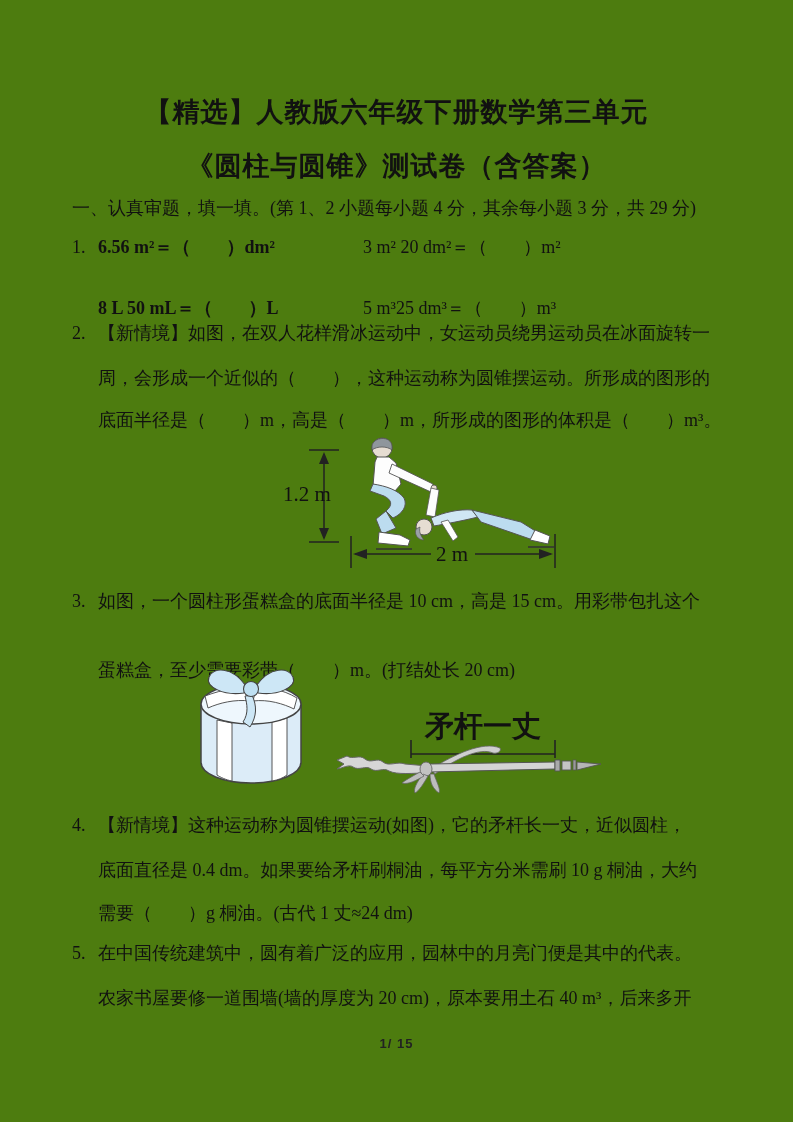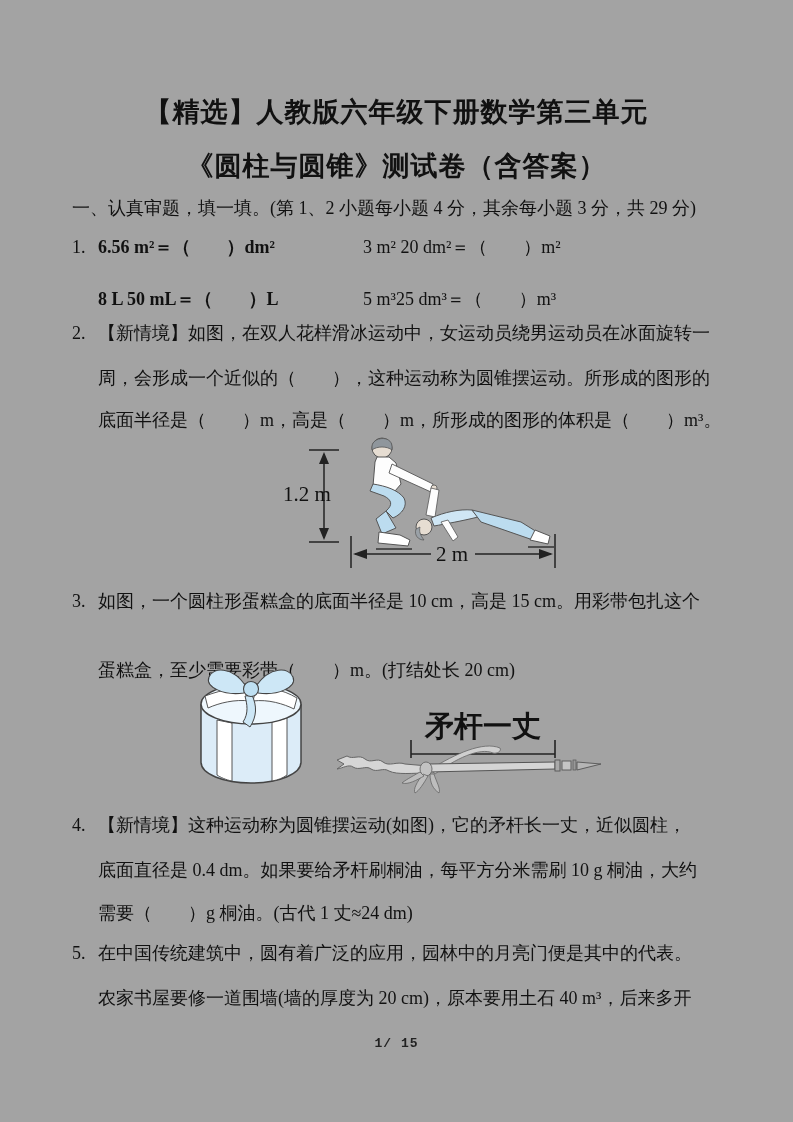--- a/index.html
+++ b/index.html
@@ -1,20 +1,20 @@
 <!DOCTYPE html>
 <html><head>
 <meta charset="utf-8">
 <style>
   * { margin:0; padding:0; box-sizing:border-box; }
   html,body { background:#ffffff; }
   .page {
     position:relative;
     width:793px; height:1122px;
-    background:#a3a3a3;
+    background:#4d7c0f;
     overflow:hidden;
     font-family:"Liberation Serif","DejaVu Serif",serif;
     color:#111111;
   }
   .title-line {
     position:absolute; left:0; width:793px;
     text-align:center;
     font-size:27px; font-weight:bold;
     line-height:40px;
     letter-spacing:1px;
@@ -25,21 +25,21 @@
     font-size:18px;
     line-height:30px;
     white-space:nowrap;
   }
   .qnum { display:inline-block; min-width:26px; }
   .col-left { display:inline-block; width:265px;font-weight:bold; }
   .figure { position:absolute; }
   .footer {
     position:absolute; left:0; width:793px; top:1036px;
     text-align:center;
-    font-family:Liberation Mono, monospace;
+    font-family:Liberation Sans, sans-serif;
     font-weight:bold;
     font-size:13px; color:#222;
     letter-spacing:1px;
   }
   svg text.dim-label {
     font-family:"Liberation Serif","DejaVu Serif",serif;
     font-size:21px; fill:#111;
   }
   svg text.spear-label {
     font-family:"Liberation Serif","DejaVu Serif",serif;
@@ -52,21 +52,21 @@
 <div class="page">
 
   <div class="title-line" style="top:92px">【精选】人教版六年级下册数学第三单元</div>
   <div class="title-line" style="top:146px">《圆柱与圆锥》测试卷（含答案）</div>
 
   <div class="line" style="left:72px; top:193px">一、认真审题，填一填。(第 1、2 小题每小题 4 分，其余每小题 3 分，共 29 分)</div>
 
   <div class="line" style="left:72px; top:232px">
     <span class="qnum">1.</span><span class="col-left">6.56 m²＝（　　）dm²</span><span>3 m² 20 dm²＝（　　）m²</span>
   </div>
-  <div class="line" style="left:98px; top:284px">
+  <div class="line" style="left:98px; top:293px">
     <span class="col-left">8 L 50 mL＝（　　）L</span><span>5 m³25 dm³＝（　　）m³</span>
   </div>
 
   <div class="line" style="left:72px; top:318px">
     <span class="qnum">2.</span><span>【新情境】如图，在双人花样滑冰运动中，女运动员绕男运动员在冰面旋转一</span>
   </div>
   <div class="line" style="left:98px; top:363px">周，会形成一个近似的（　　），这种运动称为圆锥摆运动。所形成的图形的</div>
   <div class="line" style="left:98px; top:405px">底面半径是（　　）m，高是（　　）m，所形成的图形的体积是（　　）m³。</div>
 
   <div class="figure" style="left:283px; top:428px">

